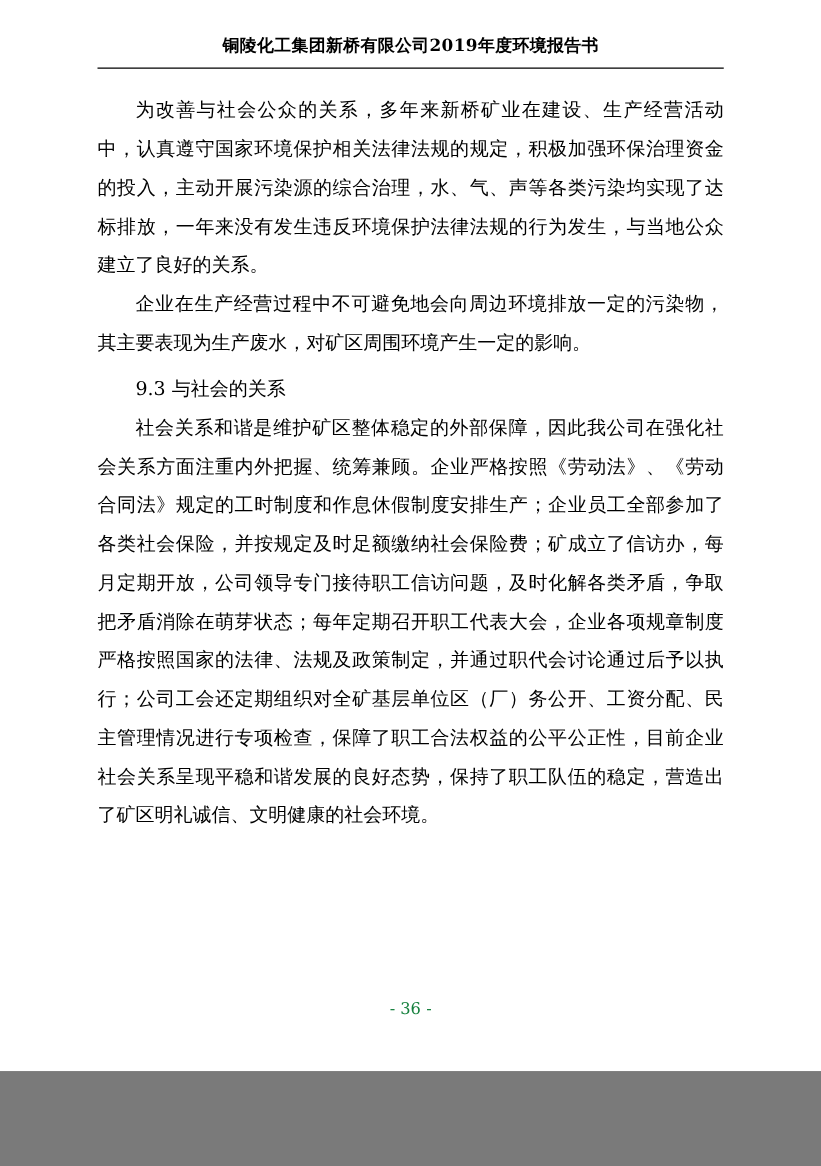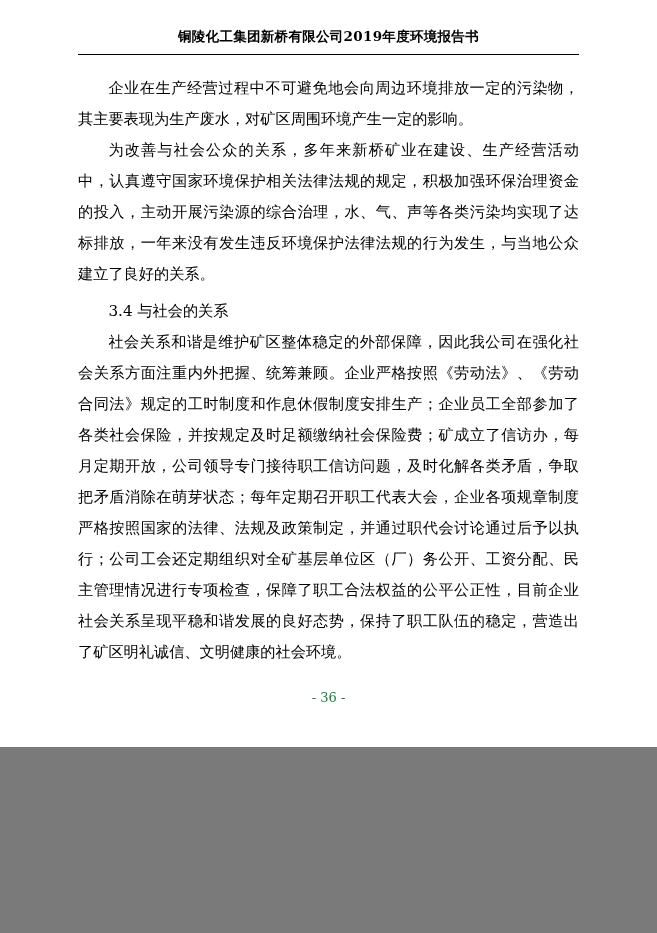--- a/index.html
+++ b/index.html
@@ -6,21 +6,21 @@
     margin: 0;
     padding: 0;
     background: #7a7a7a;
   }
   body {
     font-family: "DejaVu Sans", sans-serif;
   }
   .page {
     position: relative;
     width: 657px;
-    height: 747px;
+    height: 857px;
     background: #ffffff;
     box-sizing: border-box;
     overflow: hidden;
   }
   .page-inner {
     position: absolute;
     left: 78px;
     top: 28px;
     width: 501px;
     height: 860px;
@@ -70,22 +70,22 @@
 </head>
 <body>
 
 <div class="page">
   <div class="page-inner">
 
     <div class="header">铜陵化工集团新桥有限公司2019年度环境报告书</div>
     <div class="header-rule"></div>
 
     <div class="body-text">
+      <p class="para">为改善与社会公众的关系，多年来新桥矿业在建设、生产经营活动中，认真遵守国家环境保护相关法律法规的规定，积极加强环保治理资金的投入，主动开展污染源的综合治理，水、气、声等各类污染均实现了达标排放，一年来没有发生违反环境保护法律法规的行为发生，与当地公众建立了良好的关系。</p>
       <p class="para">企业在生产经营过程中不可避免地会向周边环境排放一定的污染物，其主要表现为生产废水，对矿区周围环境产生一定的影响。</p>
-      <p class="para">为改善与社会公众的关系，多年来新桥矿业在建设、生产经营活动中，认真遵守国家环境保护相关法律法规的规定，积极加强环保治理资金的投入，主动开展污染源的综合治理，水、气、声等各类污染均实现了达标排放，一年来没有发生违反环境保护法律法规的行为发生，与当地公众建立了良好的关系。</p>
-      <p class="heading">3.4  与社会的关系</p>
+      <p class="heading">9.3  与社会的关系</p>
       <p class="para">社会关系和谐是维护矿区整体稳定的外部保障，因此我公司在强化社会关系方面注重内外把握、统筹兼顾。企业严格按照《劳动法》、《劳动合同法》规定的工时制度和作息休假制度安排生产；企业员工全部参加了各类社会保险，并按规定及时足额缴纳社会保险费；矿成立了信访办，每月定期开放，公司领导专门接待职工信访问题，及时化解各类矛盾，争取把矛盾消除在萌芽状态；每年定期召开职工代表大会，企业各项规章制度严格按照国家的法律、法规及政策制定，并通过职代会讨论通过后予以执行；公司工会还定期组织对全矿基层单位区（厂）务公开、工资分配、民主管理情况进行专项检查，保障了职工合法权益的公平公正性，目前企业社会关系呈现平稳和谐发展的良好态势，保持了职工队伍的稳定，营造出了矿区明礼诚信、文明健康的社会环境。</p>
     </div>
 
   </div>
 
   <div class="footer">- 36 -</div>
 </div>
 
 </body></html>

